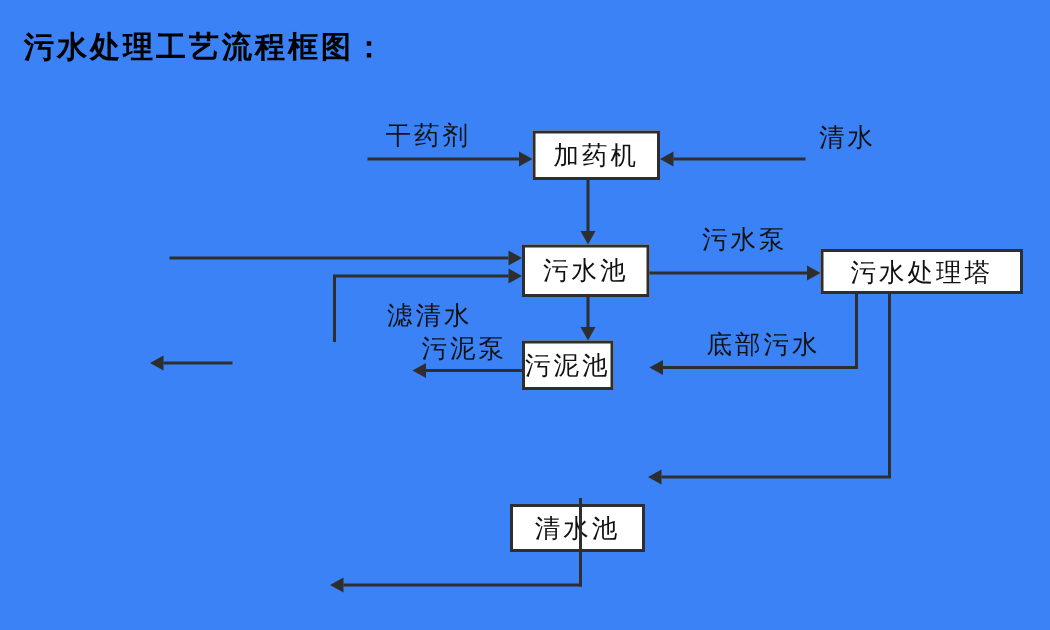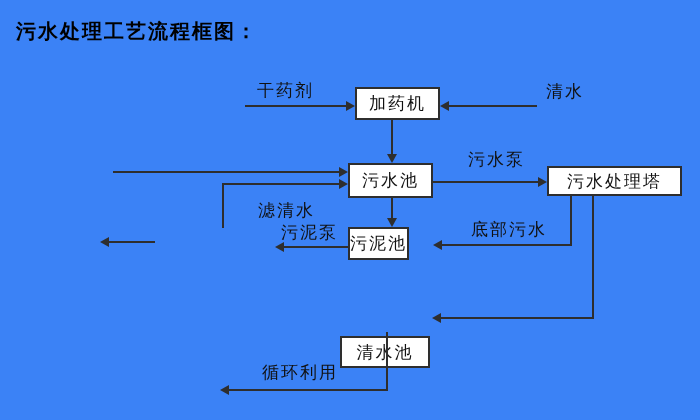--- a/index.html
+++ b/index.html
@@ -114,18 +114,17 @@
   <div class="hl" style="left:284px; top:246px; width:64px;"></div>
   <div class="ar ar-l" style="left:275px; top:242px;"></div>
 
   <div class="hl" style="left:109px; top:241px; width:46px;"></div>
   <div class="ar ar-l" style="left:100px; top:237px;"></div>
 
   <div class="vl" style="left:592px; top:196px; height:122px;"></div>
   <div class="hl" style="left:441px; top:317px; width:153px;"></div>
   <div class="ar ar-l" style="left:432px; top:313px;"></div>
 
-  <span class="lbl" style="left:262px; top:364px;">循环利用</span>
   <div class="vl" style="left:386px; top:332px; height:59px;"></div>
   <div class="hl" style="left:229px; top:389px; width:159px;"></div>
   <div class="ar ar-l" style="left:220px; top:385px;"></div>
 
 </div>
 
 </body></html>

